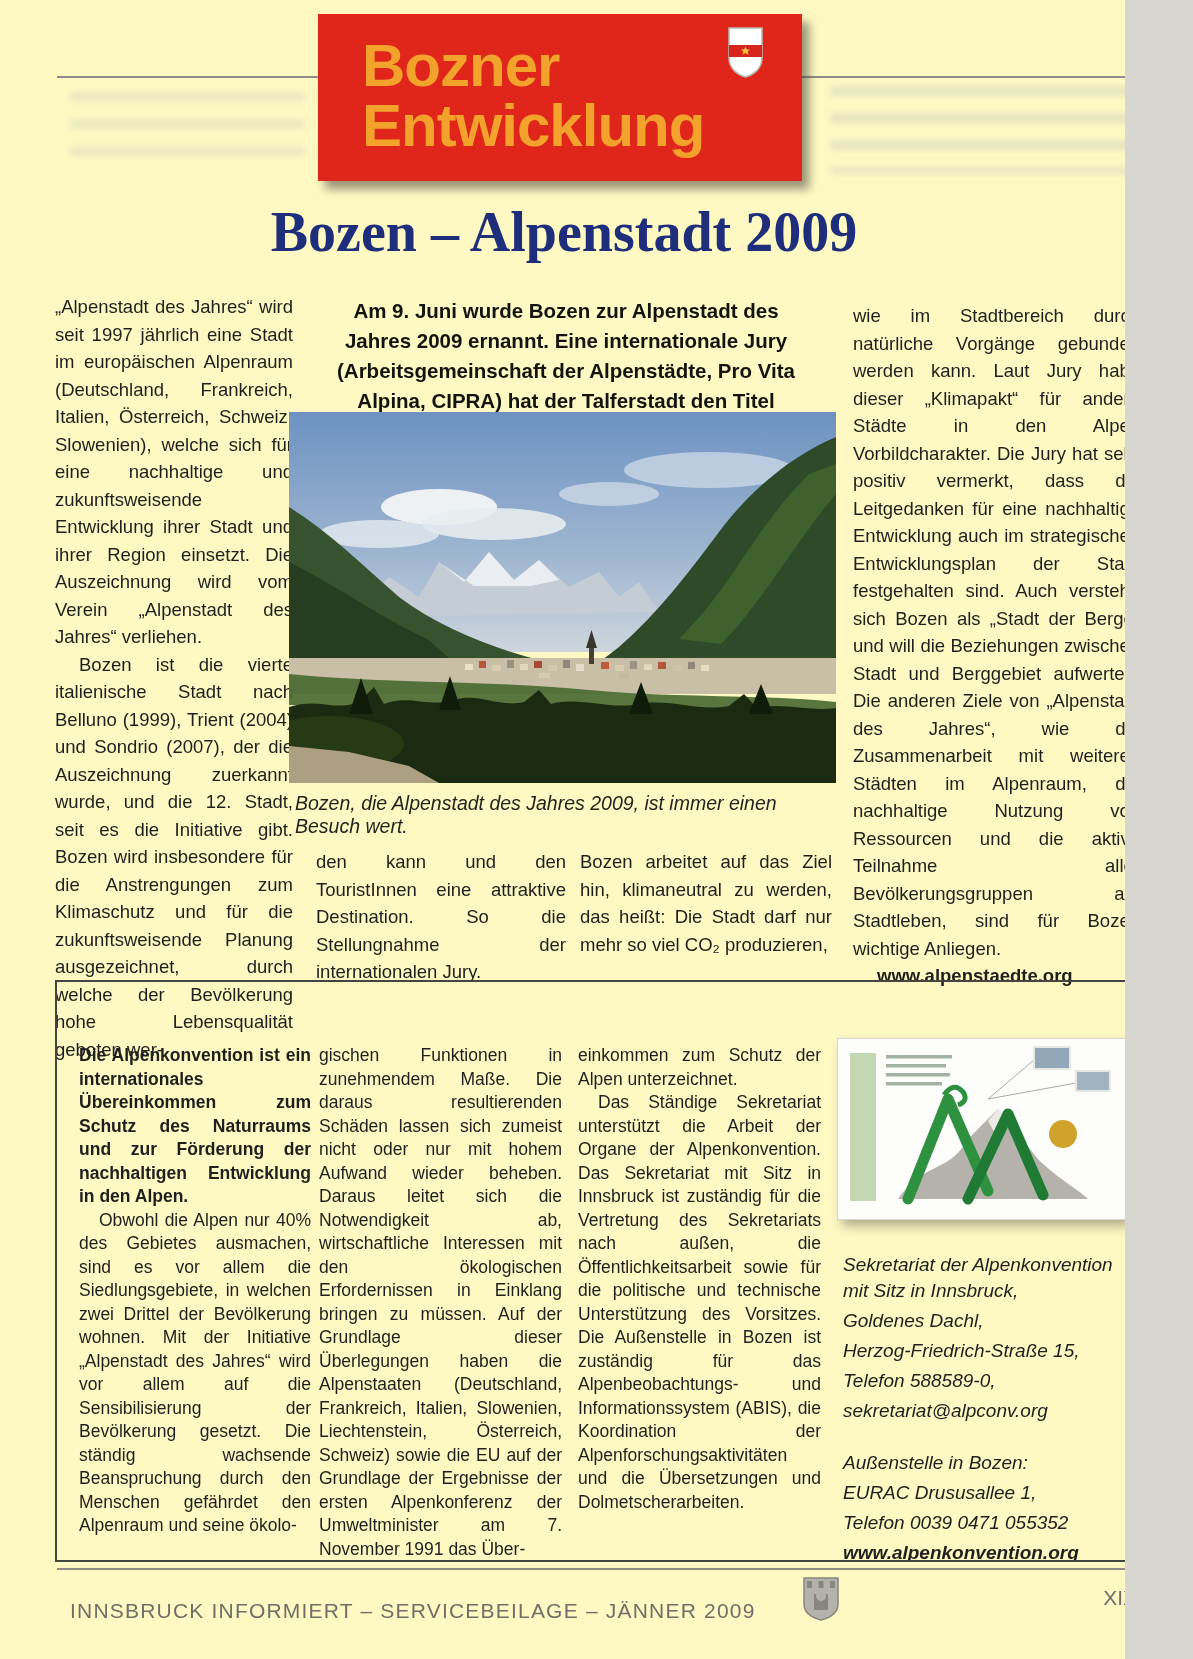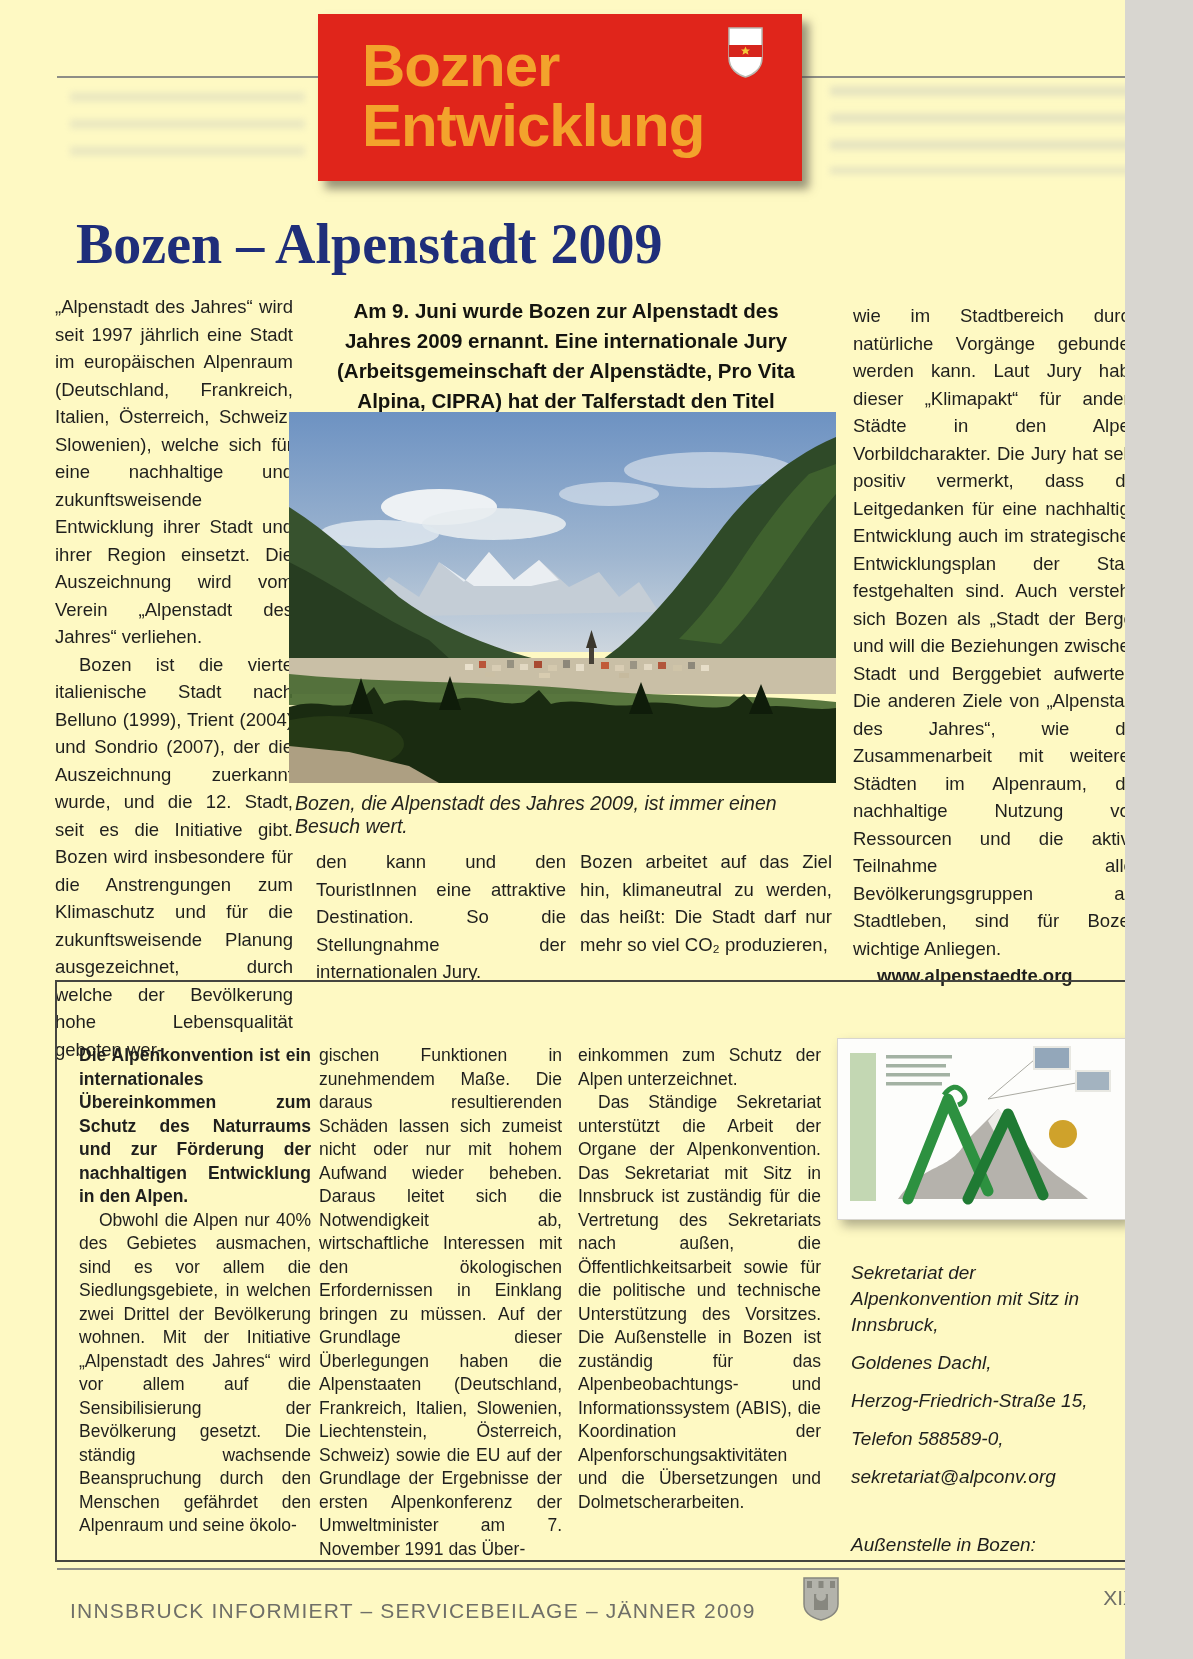--- a/index.html
+++ b/index.html
@@ -13,21 +13,21 @@
   .top-rule{position:absolute;left:57px;top:76px;width:1080px;height:2px;background:#8e8e86;}
 
   
   .masthead{position:absolute;left:318px;top:14px;width:484px;height:167px;background:#e0251b;
     box-shadow:7px 8px 9px rgba(70,66,58,.55);}
   .masthead-title{position:absolute;left:44px;top:22px;font-weight:700;font-size:60px;line-height:60px;
     color:#f3a32c;letter-spacing:-1px;font-family:"Liberation Sans",sans-serif;}
   .masthead-title span{display:block;}
   .m-shield{position:absolute;right:38px;top:12px;}
 
-  .headline{position:absolute;left:60px;top:196px;width:1000px;margin:16px;text-align:left;
+  .headline{position:absolute;left:60px;top:196px;width:1000px;margin:4px;text-align:center;
     font-family:"Liberation Serif",serif;font-weight:700;font-size:56px;color:#1f2e7a;letter-spacing:0;}
 
   
   .body-text p{margin:0;text-align:justify;font-size:18.5px;line-height:27.5px;}
   .body-text p + p{text-indent:24px;}
   .col1{position:absolute;left:55px;top:293px;width:238px;}
   .colR{position:absolute;left:853px;top:302px;width:287px;}
   .colA{position:absolute;left:316px;top:848px;width:250px;}
   .colB{position:absolute;left:580px;top:848px;width:252px;}
   .website{margin-top:3px;font-weight:700;text-align:right;font-size:19px;}
@@ -47,21 +47,21 @@
   .bcol p{margin:0;text-align:justify;font-size:17.5px;line-height:23.5px;}
   .bcol p + p{text-indent:20px;}
   .bcol p.lead{font-weight:700;text-indent:0;}
   .bcol1{left:22px;width:232px;}
   .bcol2{left:262px;width:243px;}
   .bcol3{left:521px;width:243px;}
 
   .bcard{position:absolute;left:780px;top:56px;width:287px;height:180px;background:#fdfdfb;
     box-shadow:5px 6px 10px rgba(85,82,70,.45);border:1px solid #d8d6cf;}
   .bcontact{position:absolute;left:782px;top:266px;width:285px;}
-  .bcontact p{margin:12px;font-style:italic;font-size:19px;line-height:26px;text-align:left;}
+  .bcontact p{margin:4px;font-style:italic;font-size:19px;line-height:26px;text-align:left;}
   .contact-gap{height:18px;}
   .bcontact p.bold{font-weight:700;}
 
   
   .footer-rule{position:absolute;left:57px;top:1568px;width:1080px;height:2px;background:#8e8e86;}
   .footer-left{position:absolute;left:57px;top:1586px;margin:13px;font-size:21px;letter-spacing:1.2px;color:#6f6f68;}
   .footer-page{position:absolute;left:1020px;top:1586px;width:117px;margin:0;font-size:21px;text-align:right;color:#6f6f68;}
   .crest{position:absolute;left:800px;top:1574px;}
 </style>
 </head>

